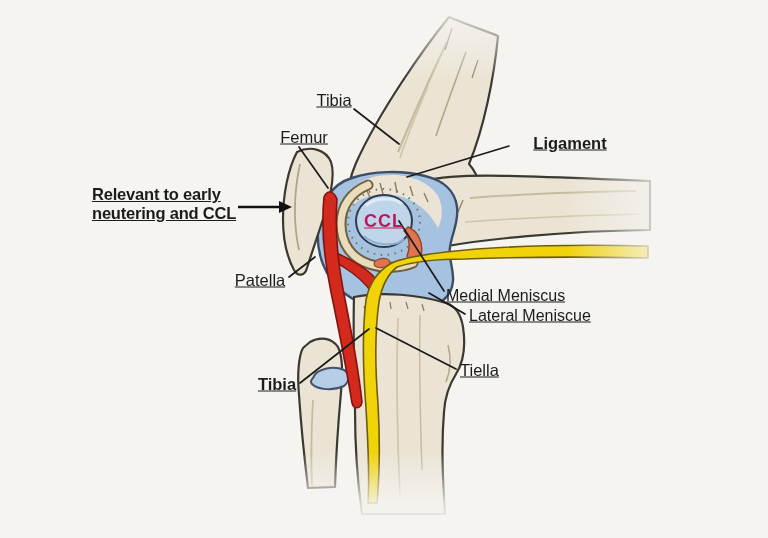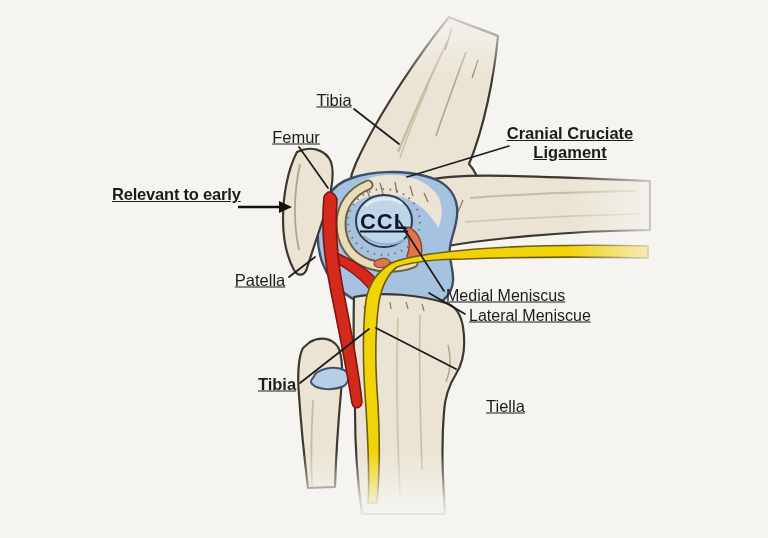--- a/index.html
+++ b/index.html
@@ -7,21 +7,21 @@
          font-family:"Liberation Sans",sans-serif;}
   #stage svg{position:absolute;left:0;top:0;}
   .lbl{position:absolute;color:#1c1c1c;white-space:nowrap;font-size:16.5px;line-height:19px;text-decoration:underline;}
   .lbl.bold{font-weight:700;}
   .center{transform:translate(-50%,-50%);}
   .vcenter{transform:translateY(-50%);text-align:center;}
   .note{font-weight:700;font-size:16.5px;line-height:18.5px;letter-spacing:-0.2px;}
   .note span{display:block;}
   .ccl-full{text-align:center;font-weight:700;line-height:19px;}
   .ccl-full span{display:block;}
-  .ccl-short{font-weight:700;font-size:22px;letter-spacing:1px;color:#0f172a;}
+  .ccl-short{font-weight:700;font-size:18px;letter-spacing:1px;color:#be185d;}
   .sm{font-size:16px;}
 </style>
 </head>
 <body>
 
 <div id="stage">
 
   <svg width="768" height="538" viewBox="0 0 768 538">
     <defs>
       <linearGradient id="fadeTop" x1="0" y1="0" x2="0" y2="1">
@@ -148,38 +148,38 @@
       <path d="M300,383 L369,329"></path>
       <path d="M456,369 L376,328"></path>
     </g>
 
     <g>
       <path d="M238,207 L279,207" stroke="#111111" stroke-width="2.4" fill="none"></path>
       <polygon points="279,201 292,207 279,213" fill="#111111"></polygon>
     </g>
   </svg>
 
-  <div class="lbl note" style="left:92px;top:185px;margin-left:20px;">
+  <div class="lbl note" style="left:92px;top:185px;">
     <span>Relevant to early</span>
+    <span>neutering and CCL</span>
   </div>
 
   <div class="lbl center" style="left:334px;top:100px;">Tibia</div>
 
-  <div class="lbl center" style="left:296px;top:137px;">Femur</div>
+  <div class="lbl center" style="left:304px;top:137px;">Femur</div>
 
   <div class="lbl center ccl-full" style="left:570px;top:143px;">
-    <span>Cranial Cruciate</span>
     <span>Ligament</span>
   </div>
 
   <div class="lbl center ccl-short" style="left:384px;top:221px;">CCL</div>
 
   <div class="lbl center" style="left:260px;top:280px;">Patella</div>
 
   <div class="lbl vcenter sm" style="left:446px;top:295px;">Medial Meniscus</div>
 
   <div class="lbl vcenter sm" style="left:469px;top:315px;">Lateral Meniscue</div>
 
   <div class="lbl center bold" style="left:277px;top:384px;">Tibia</div>
 
-  <div class="lbl vcenter" style="left:486px;top:370px;margin-top:36px;">Tiella</div>
+  <div class="lbl vcenter" style="left:460px;top:370px;">Tiella</div>
 
 </div>
 
 </body></html>

